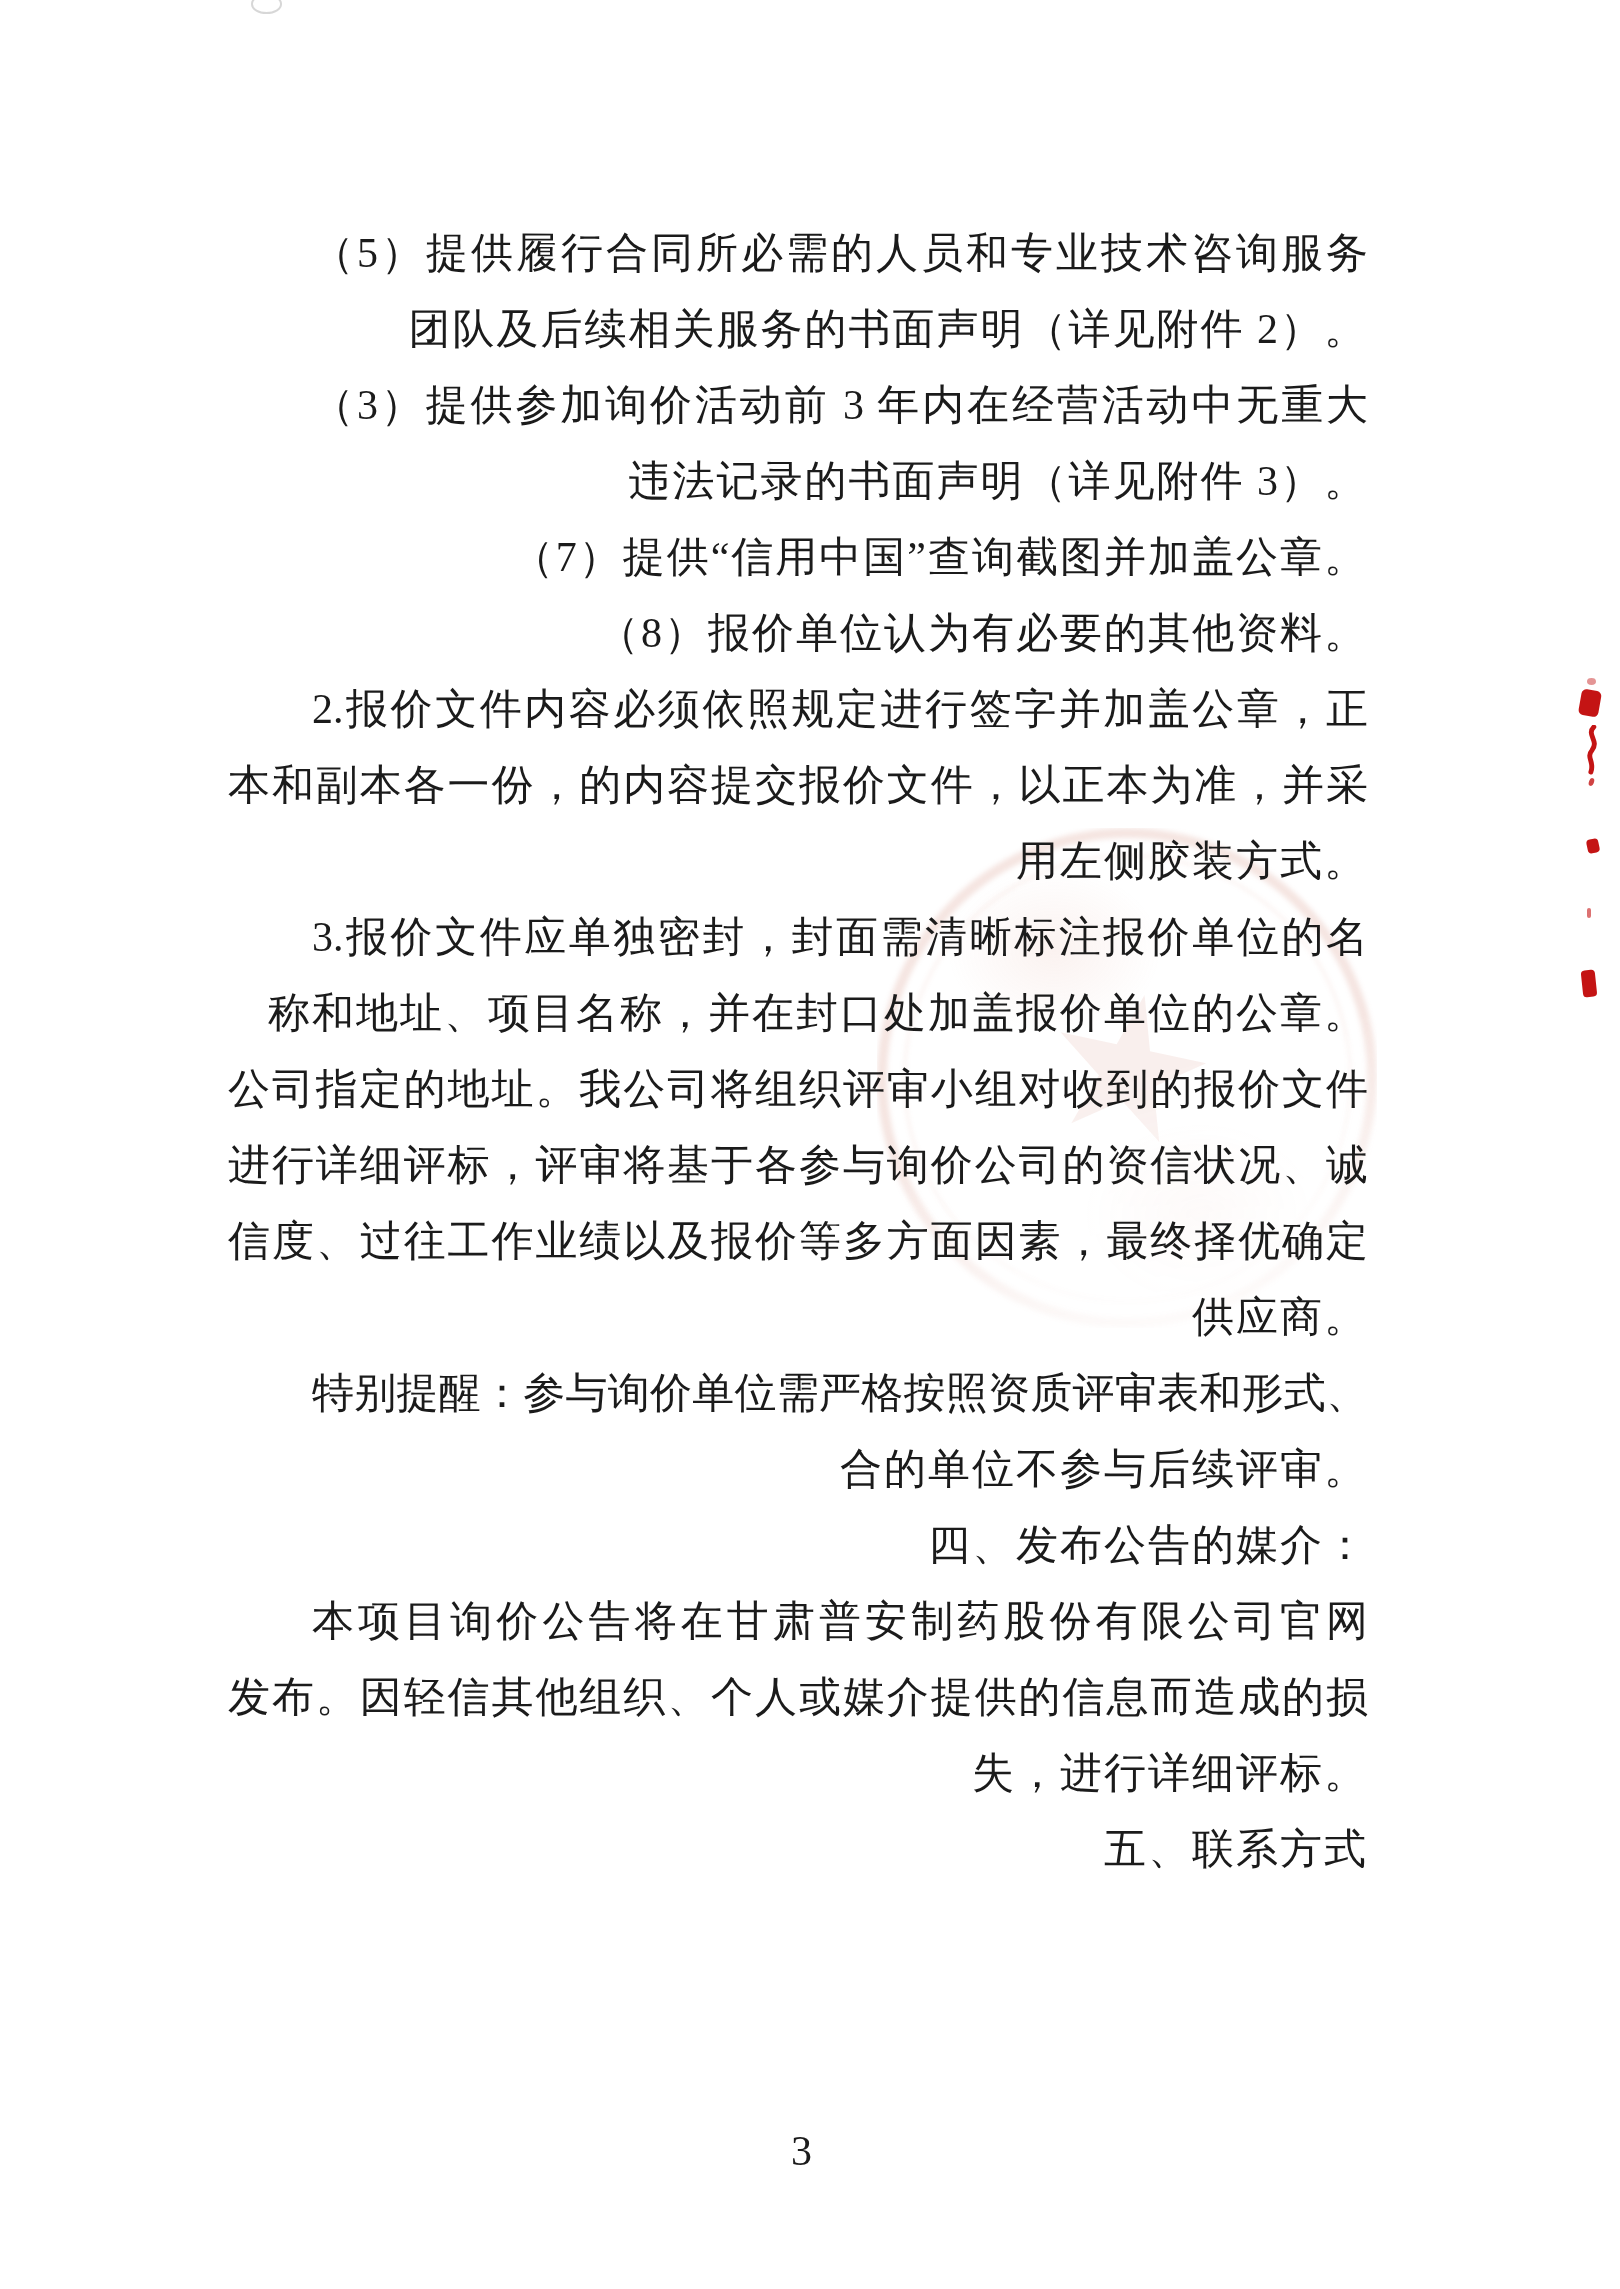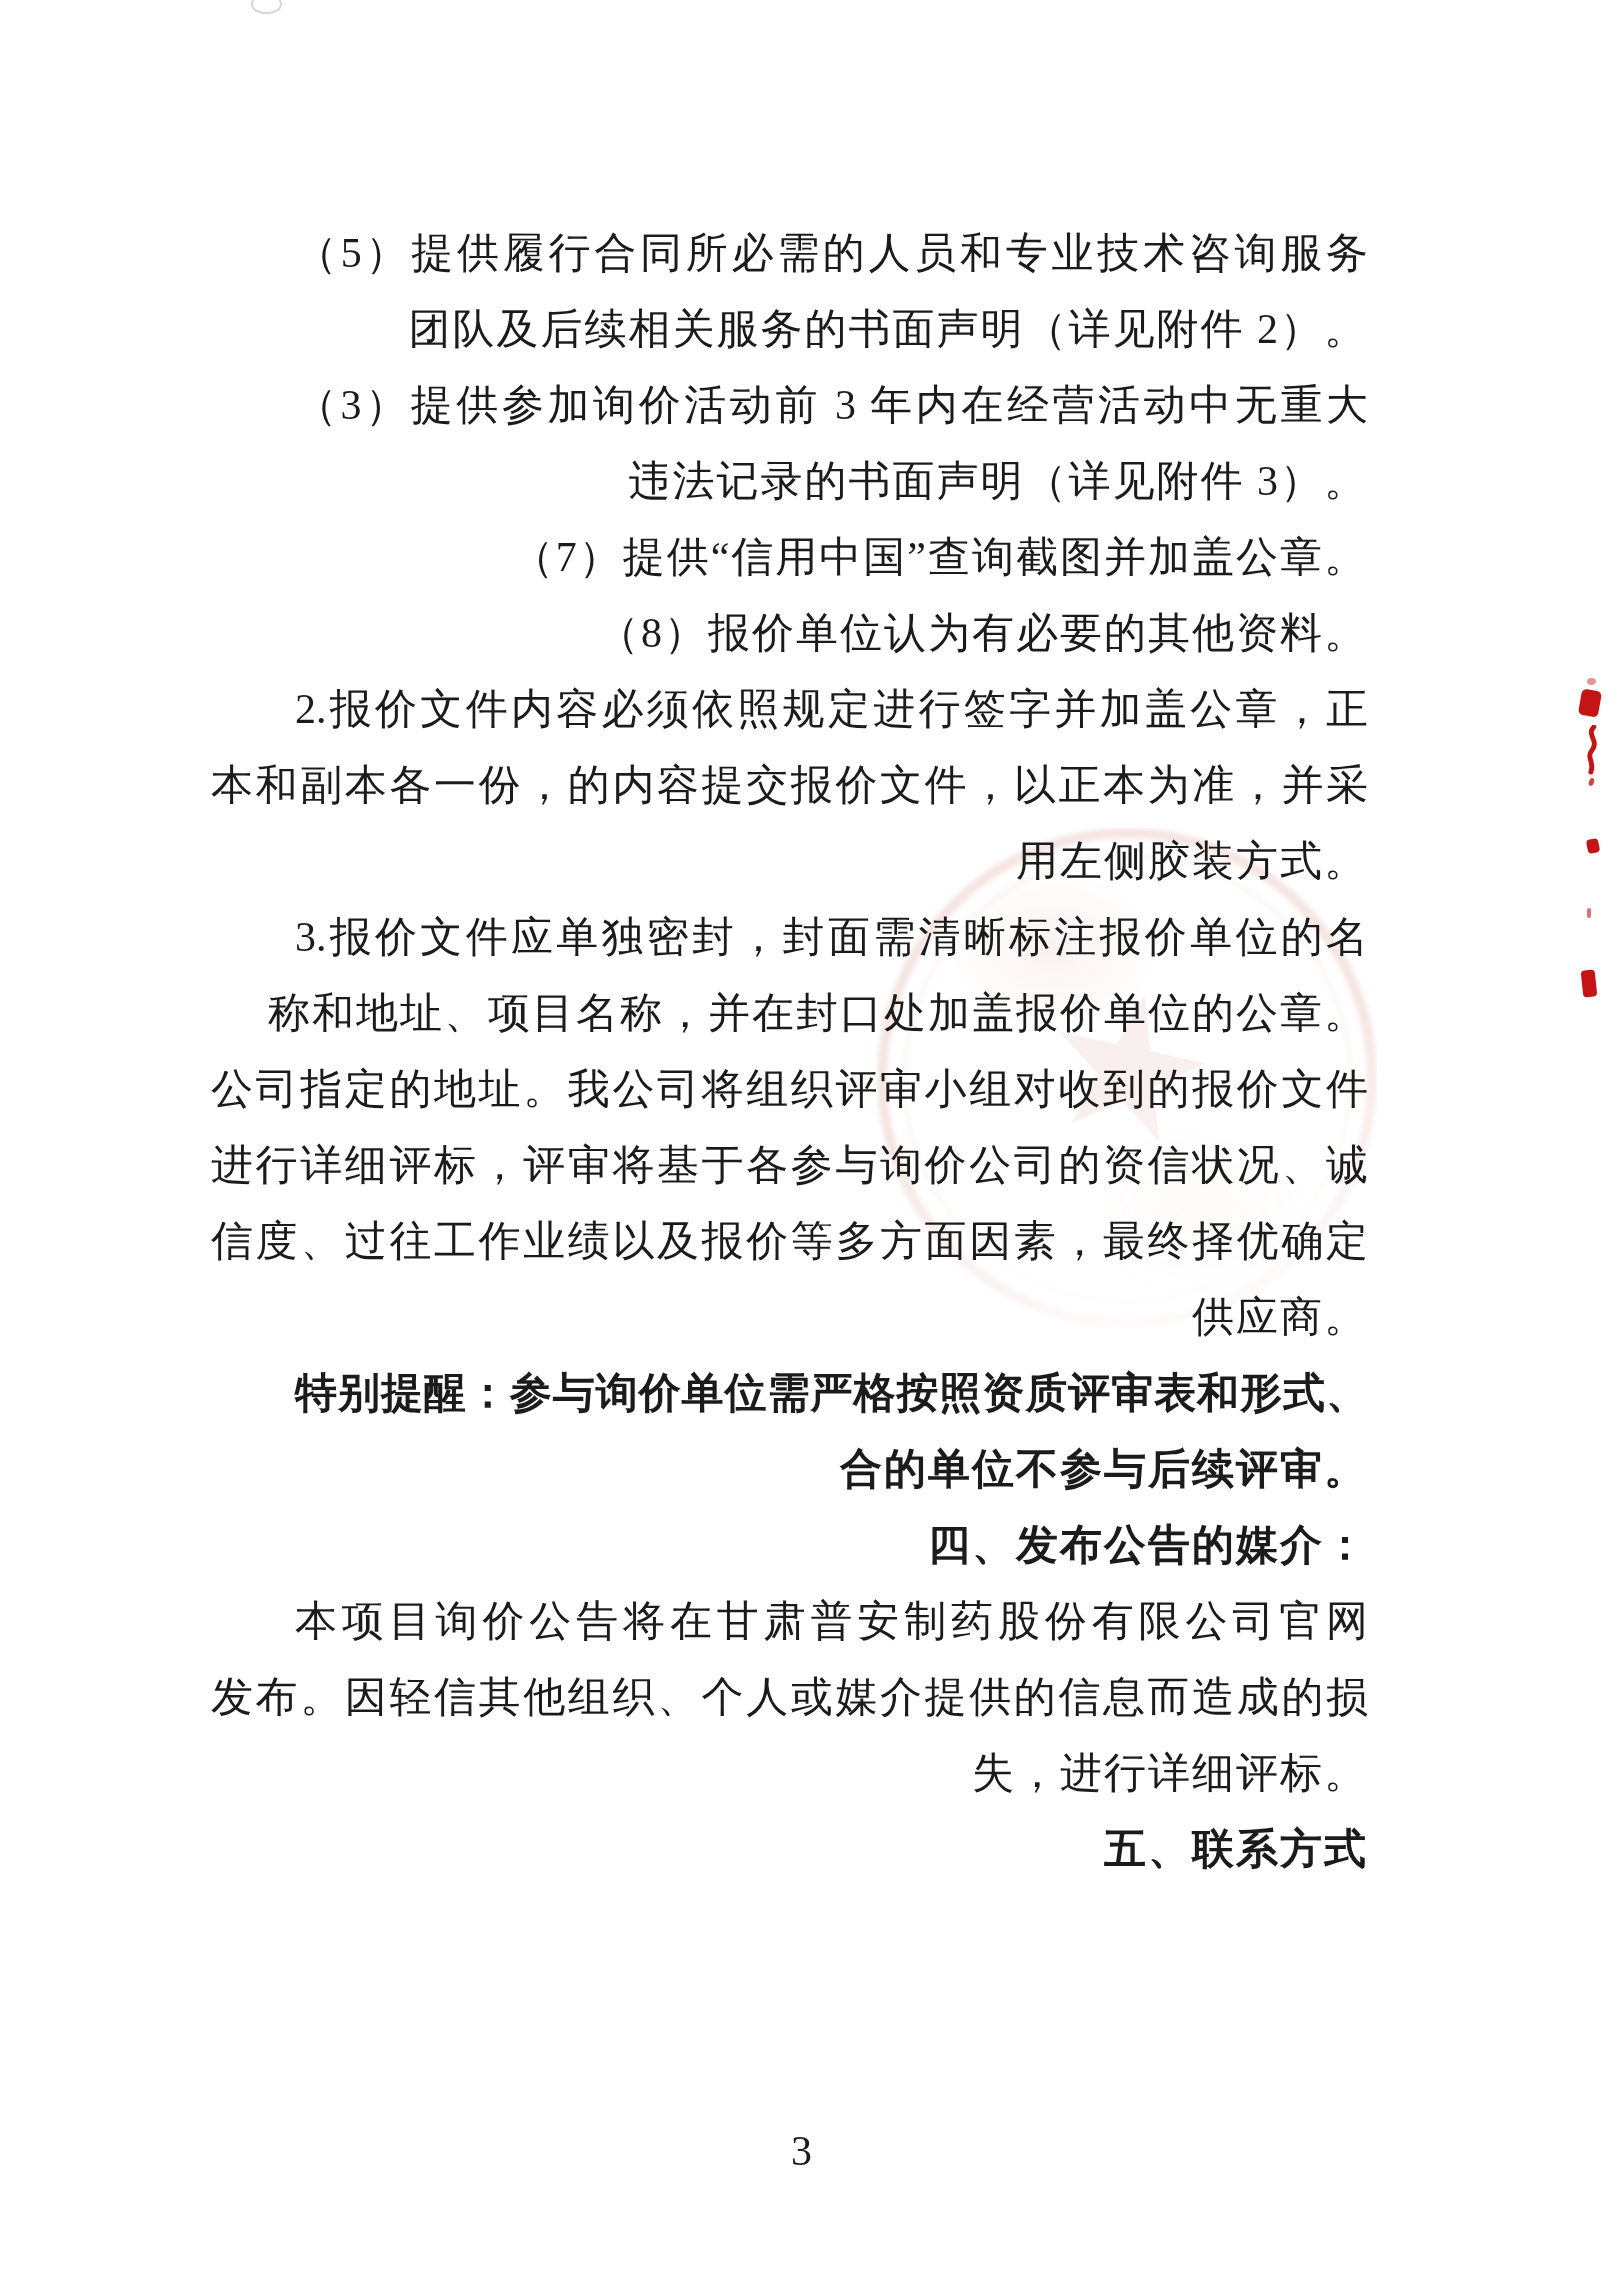--- a/index.html
+++ b/index.html
@@ -10,23 +10,24 @@
   }
   .page{position:absolute;inset:0;}
   .text-block{position:absolute;left:211px;top:215px;width:1157px;}
   .line{
     font-size:42px;line-height:76px;height:76px;
     text-align:right;letter-spacing:2px;
   }
   .line.justify{
     text-align:justify;text-align-last:justify;text-justify:inter-character;
     letter-spacing:0;
+    margin-left:17px;
   }
   .line.indent{text-indent:2em;}
-  .line.bold{font-weight:700;}
+  .line.bold{font-weight:400;}
   .page-number{
     position:absolute;left:223px;top:2113px;width:1157px;height:76px;
     line-height:76px;font-size:42px;text-align:center;
   }
   
   .seal{
     position:absolute;left:877px;top:828px;width:500px;height:500px;
     -webkit-mask-image:linear-gradient(165deg,#000 50%,rgba(0,0,0,0.25) 85%,transparent 100%);
     mask-image:linear-gradient(165deg,#000 50%,rgba(0,0,0,0.25) 85%,transparent 100%);
     pointer-events:none;

